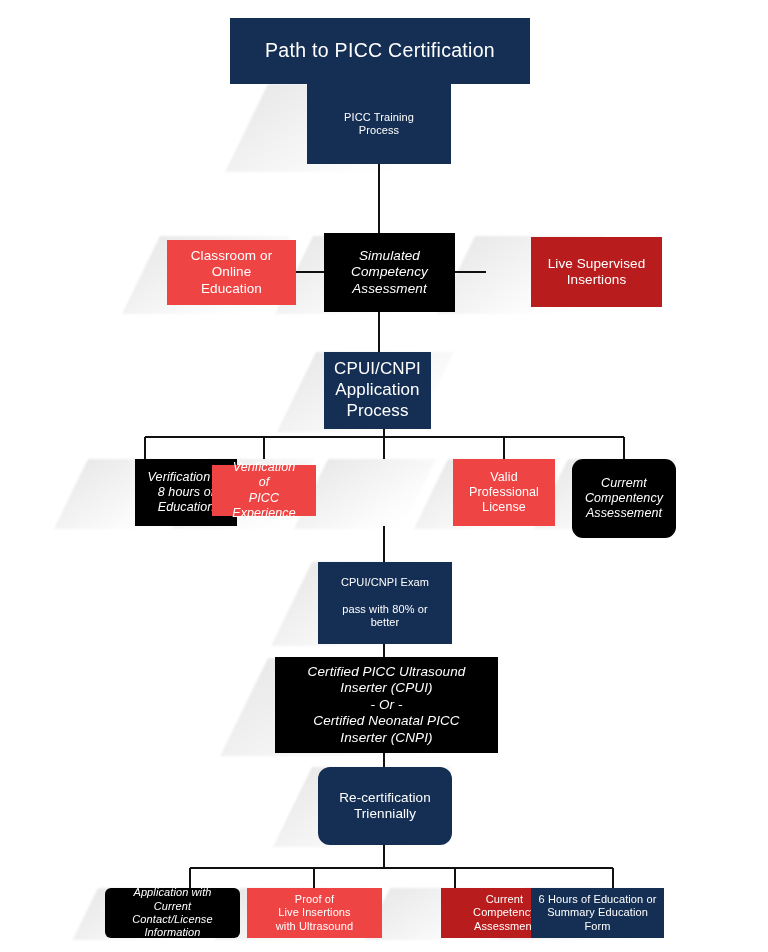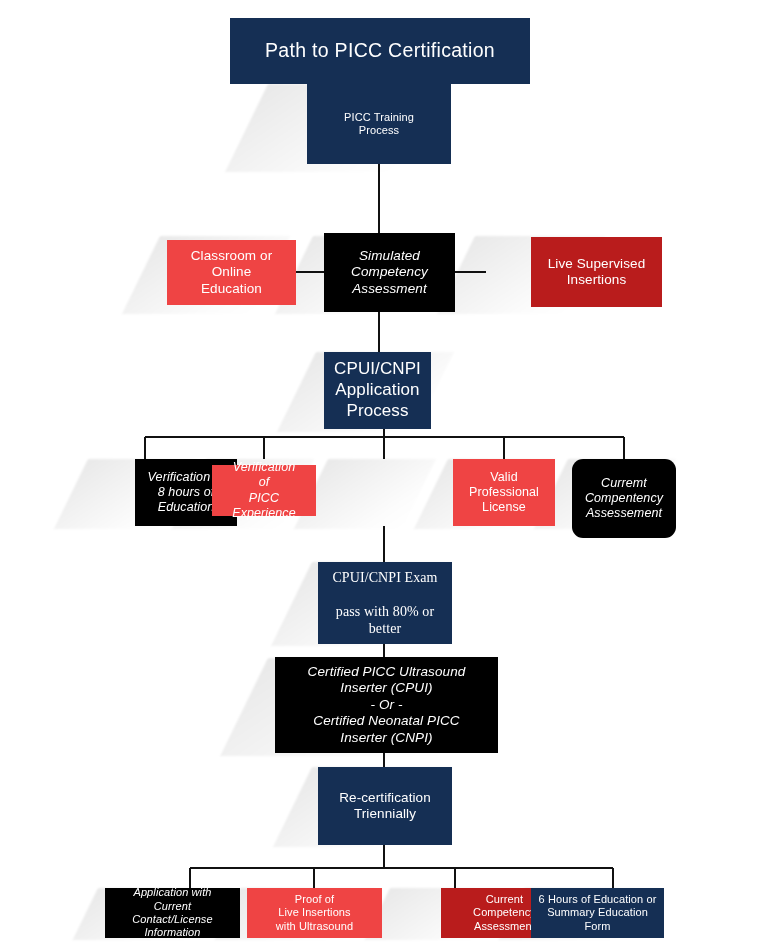--- a/index.html
+++ b/index.html
@@ -64,23 +64,23 @@
   .teal    { background: #000000; font-style: italic; }
 
   #title-bar {
     font-size: 19.5px;
     letter-spacing: 0.3px;
   }
   .lvl1 { font-size: 11px; }
   .lvl2 { font-size: 13.5px; }
   .lvl3 { font-size: 17px; }
   .lvl4 { font-size: 12.5px; }
-  .lvl5 { font-size: 14px; font-family: Liberation Serif, serif; }
+  .lvl5 { font-size: 11px; }
   .lvl6 { font-size: 13.5px; }
-  .lvl7 { font-size: 13.5px; }
+  .lvl7 { font-size: 13.5px; border-radius: 12px; }
   .lvl8 { font-size: 11px; }
 </style>
 </head>
 <body>
 
 <div id="chart">
 
   <svg id="connectors" viewBox="0 0 768 952" width="768" height="952" xmlns="http://www.w3.org/2000/svg">
     <g stroke="#111111" stroke-width="2.6" fill="none" shape-rendering="crispEdges">
 
@@ -177,21 +177,21 @@
 
   <div class="node teal lvl6" style="left:275px; top:657px; width:223px; height:96px;">Certified PICC Ultrasound
 Inserter (CPUI)
 - Or -
 Certified Neonatal PICC
 Inserter (CNPI)</div>
 
   <div class="node navy lvl7" style="left:318px; top:767px; width:134px; height:78px;">Re-certification
 Triennially</div>
 
-  <div class="node teal lvl8" style="left:105px; top:888px; width:135px; height:50px;">Application with
+  <div class="node teal lvl8" style="left:105px; top:888px; width:135px; height:50px;border-radius:6px;">Application with
 Current
 Contact/License
 Information</div>
 
   <div class="node lblue lvl8" style="left:247px; top:888px; width:135px; height:50px;">Proof of
 Live Insertions
 with Ultrasound</div>
 
   <div class="node blue lvl8" style="left:396px; top:888px; width:127px; height:50px;">Current
 Competency

